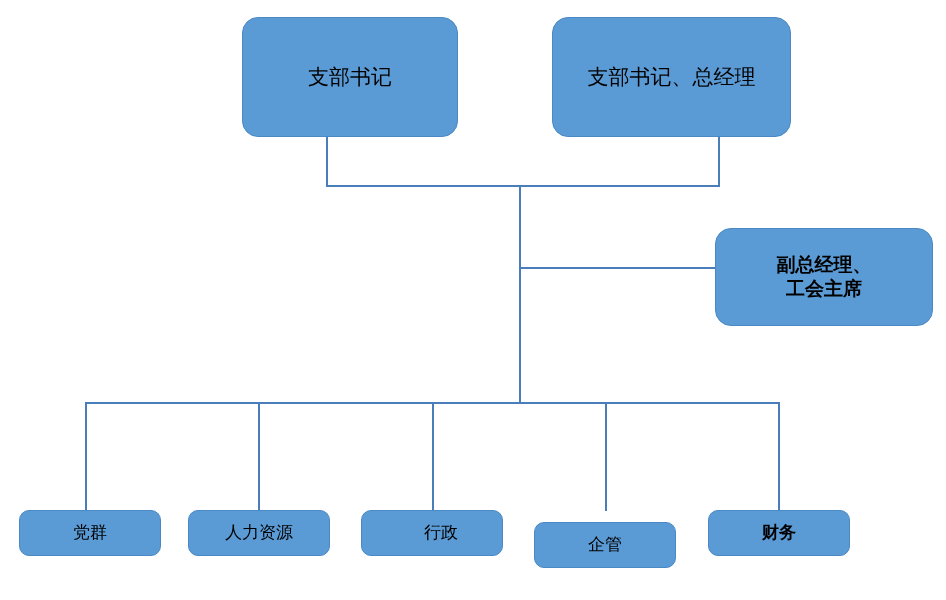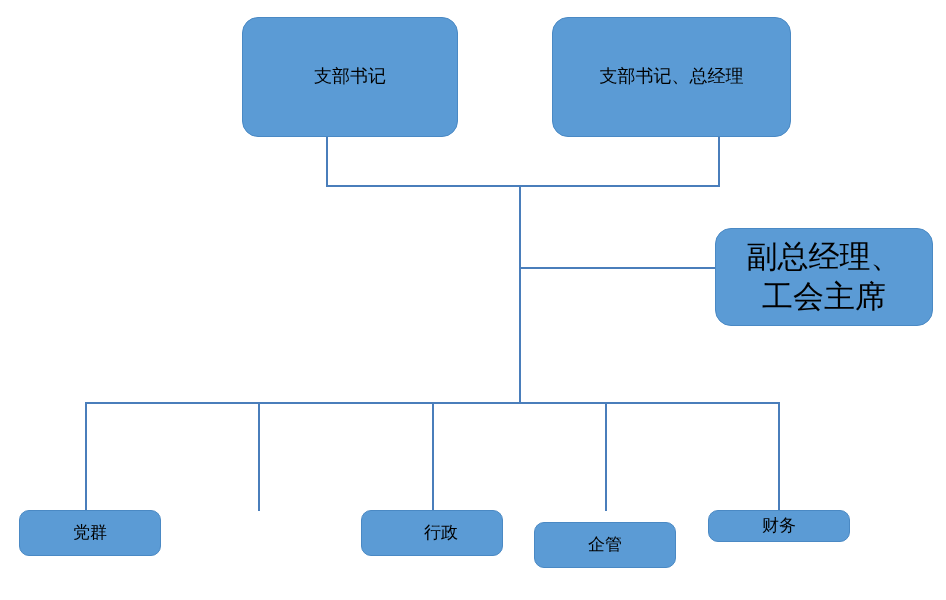--- a/index.html
+++ b/index.html
@@ -27,26 +27,27 @@
     align-items: center;
     justify-content: center;
     text-align: center;
     color: #000000;
     line-height: 1.28;
     padding: 2px 6px;
     z-index: 2;
     white-space: pre-line;
   }
   .node-top {
-    font-size: 18px;
+    font-size: 21px;
     border-radius: 16px;
   }
   .node-side {
-    font-size: 31px;
+    font-size: 19px;
     border-radius: 16px;
+    font-weight: bold;
   }
   .node-leaf {
     font-size: 17px;
     border-radius: 10px;
   }
   .conn {
     position: absolute;
     background: #4A7EBB;
     z-index: 1;
   }
@@ -78,20 +79,21 @@
 
   <div class="node node-top" style="left:242px; top:17px; width:216px; height:120px;">支部书记</div>
 
   <div class="node node-top" style="left:552px; top:17px; width:239px; height:120px;">支部书记、总经理</div>
 
   <div class="node node-side" style="left:715px; top:228px; width:218px; height:98px;">副总经理、
 工会主席</div>
 
   <div class="node node-leaf" style="left:19px; top:510px; width:142px; height:46px;">党群</div>
 
+  <div class="node node-leaf" style="left:188px; top:510px; width:142px; height:46px;">人力资源</div>
 
   <div class="node node-leaf" style="left:361px; top:510px; width:142px; height:46px;padding-left:24px;">行政</div>
 
   <div class="node node-leaf" style="left:534px; top:522px; width:142px; height:46px;">企管</div>
 
-  <div class="node node-leaf" style="left:708px; top:510px; width:142px; height:32px;">财务</div>
+  <div class="node node-leaf" style="left:708px; top:510px; width:142px; height:46px;font-weight:bold;">财务</div>
 
 </div>
 
 </body></html>

